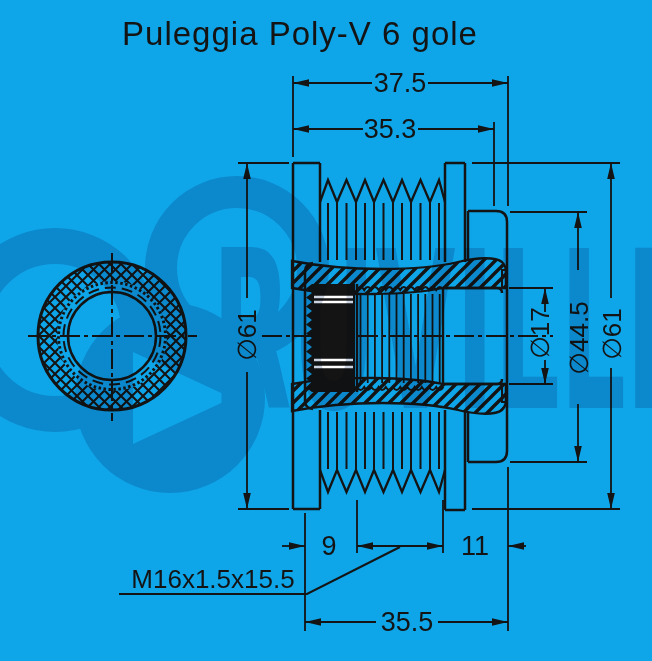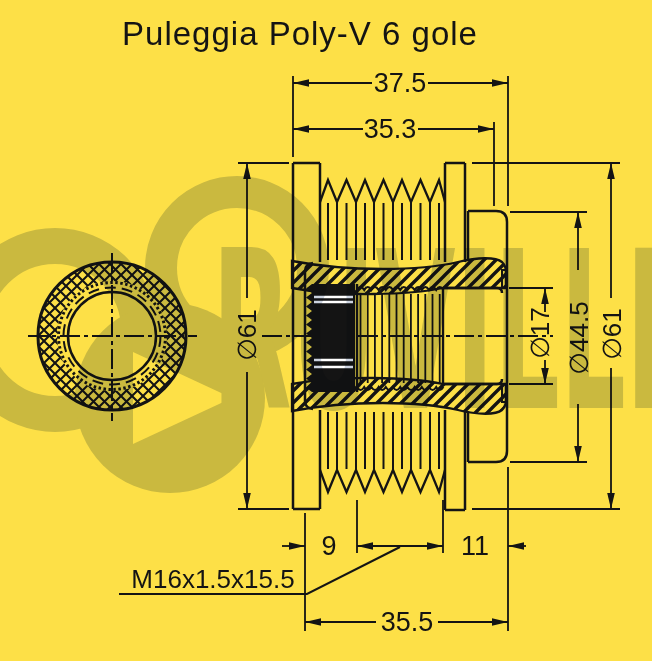--- a/index.html
+++ b/index.html
@@ -1,17 +1,17 @@
 <!DOCTYPE html>
 <html><head>
 <meta charset="utf-8">
 <style>
   html,body{margin:0;padding:0;background:#ffffff;}
   #stage{
-    position:relative;width:652px;height:661px;background:#fde047;overflow:hidden;
+    position:relative;width:652px;height:661px;background:#0ea5e9;overflow:hidden;
     font-family:"Liberation Sans", sans-serif;
   }
   #stage svg{position:absolute;top:0;left:0;}
   #drawing{z-index:1;}
   #watermark{z-index:2;mix-blend-mode:multiply;pointer-events:none;}
   .dimtxt{font-family:"Liberation Sans", sans-serif;font-size:27px;fill:#141414;}
   .dimtxt-sm{font-family:"Liberation Sans", sans-serif;font-size:26px;fill:#141414;}
   .titletxt{font-family:"Liberation Sans", sans-serif;font-size:33px;fill:#141414;letter-spacing:1px;}
   .wm-text{font-family:"DejaVu Sans", sans-serif;font-weight:bold;}
 </style>

